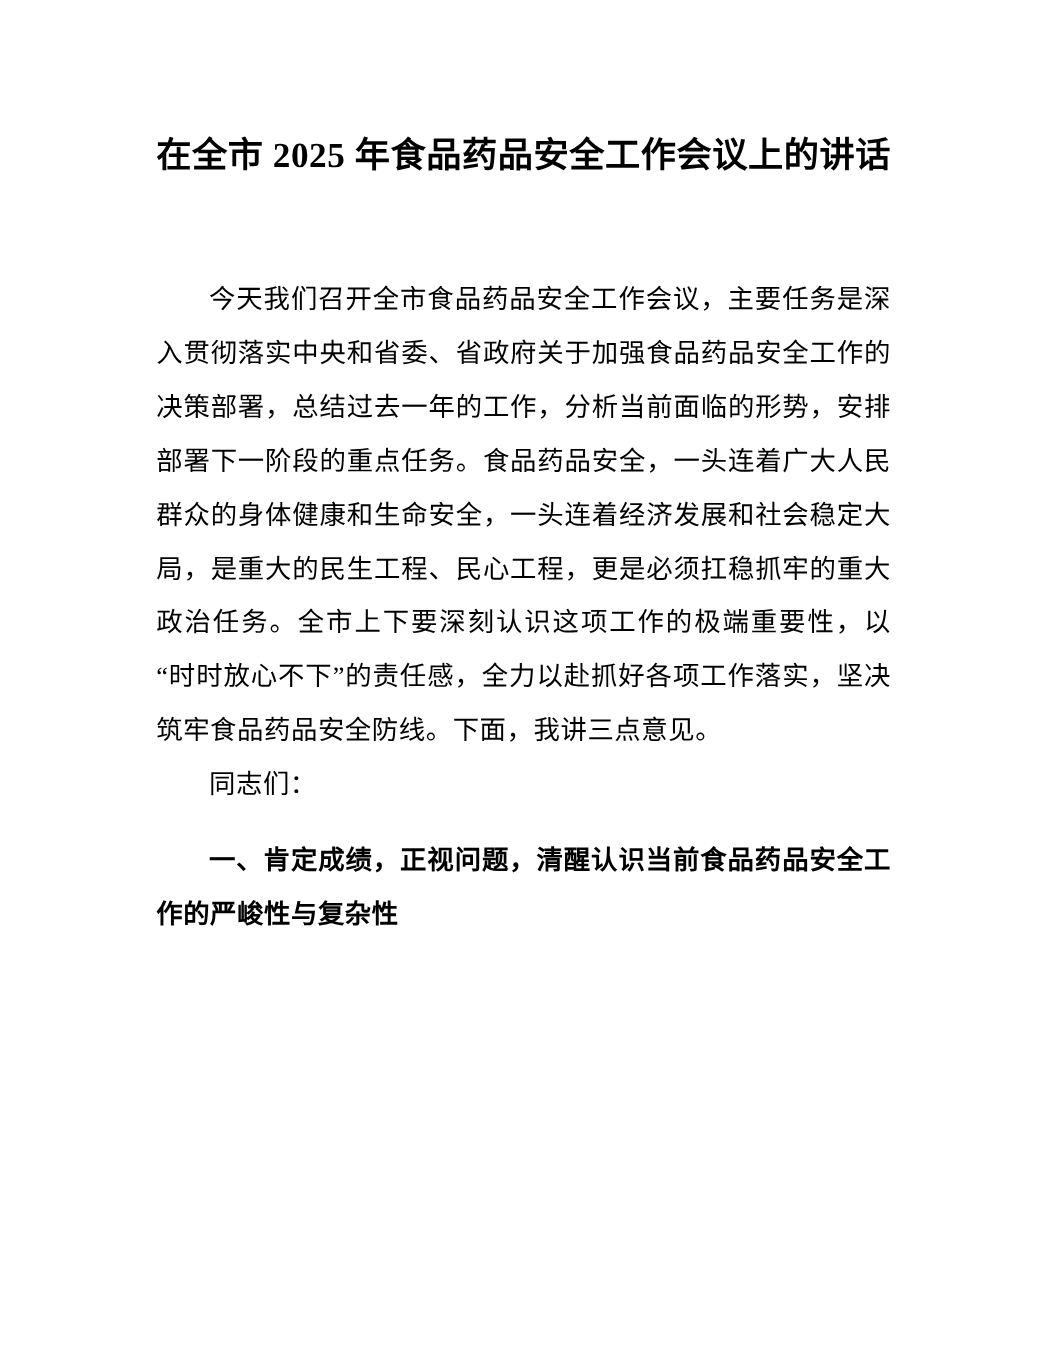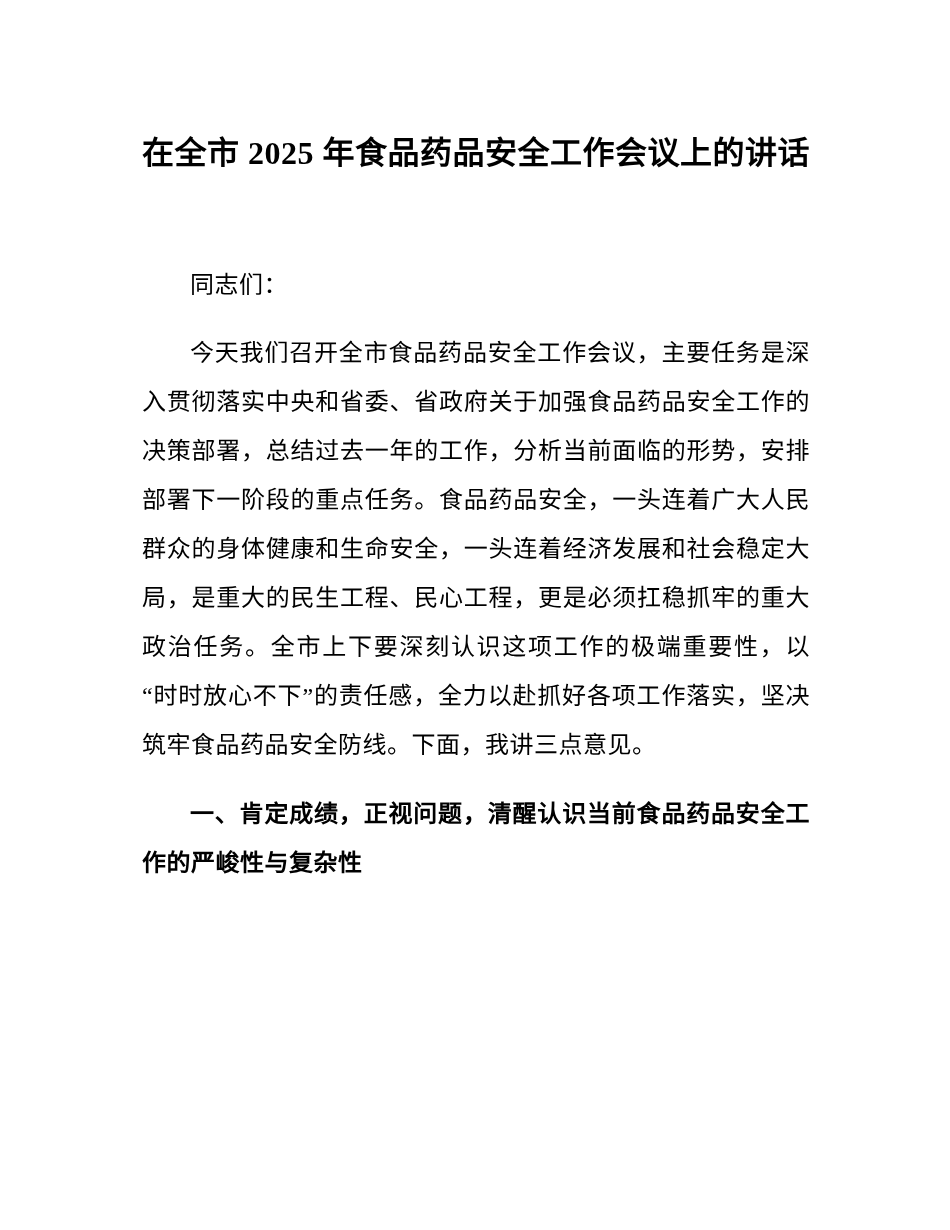--- a/index.html
+++ b/index.html
@@ -20,21 +20,21 @@
     height: 1230px;
     padding: 117px 140px 0 142px;
     background: #ffffff;
   }
   .doc-title {
     font-size: 32px;
     font-weight: 700;
     line-height: 48px;
     text-align: left;
     letter-spacing: 0.5px;
-    margin: 12px 0 84px 0;
+    margin: 0 0 84px 0;
   }
   .block {
     font-size: 24px;
     line-height: 49px;
     text-align: justify;
     text-justify: inter-character;
     text-indent: 2em;
     letter-spacing: 0.5px;
     margin: 19px 0 0 0;
   }
@@ -46,20 +46,20 @@
     font-weight: 700;
   }
 </style>
 </head>
 <body>
 
 <div class="page">
 
   <h1 class="doc-title">在全市 2025 年食品药品安全工作会议上的讲话</h1>
 
+  <p class="block">今天我们召开全市食品药品安全工作会议，主要任务是深入贯彻落实中央和省委、省政府关于加强食品药品安全工作的决策部署，总结过去一年的工作，分析当前面临的形势，安排部署下一阶段的重点任务。食品药品安全，一头连着广大人民群众的身体健康和生命安全，一头连着经济发展和社会稳定大局，是重大的民生工程、民心工程，更是必须扛稳抓牢的重大政治任务。全市上下要深刻认识这项工作的极端重要性，以“时时放心不下”的责任感，全力以赴抓好各项工作落实，坚决筑牢食品药品安全防线。下面，我讲三点意见。</p>
+
   <p class="block first">同志们：</p>
-
-  <p class="block">今天我们召开全市食品药品安全工作会议，主要任务是深入贯彻落实中央和省委、省政府关于加强食品药品安全工作的决策部署，总结过去一年的工作，分析当前面临的形势，安排部署下一阶段的重点任务。食品药品安全，一头连着广大人民群众的身体健康和生命安全，一头连着经济发展和社会稳定大局，是重大的民生工程、民心工程，更是必须扛稳抓牢的重大政治任务。全市上下要深刻认识这项工作的极端重要性，以“时时放心不下”的责任感，全力以赴抓好各项工作落实，坚决筑牢食品药品安全防线。下面，我讲三点意见。</p>
 
   <p class="block section-heading">一、肯定成绩，正视问题，清醒认识当前食品药品安全工作的严峻性与复杂性</p>
 
 
 </div>
 
 </body></html>

